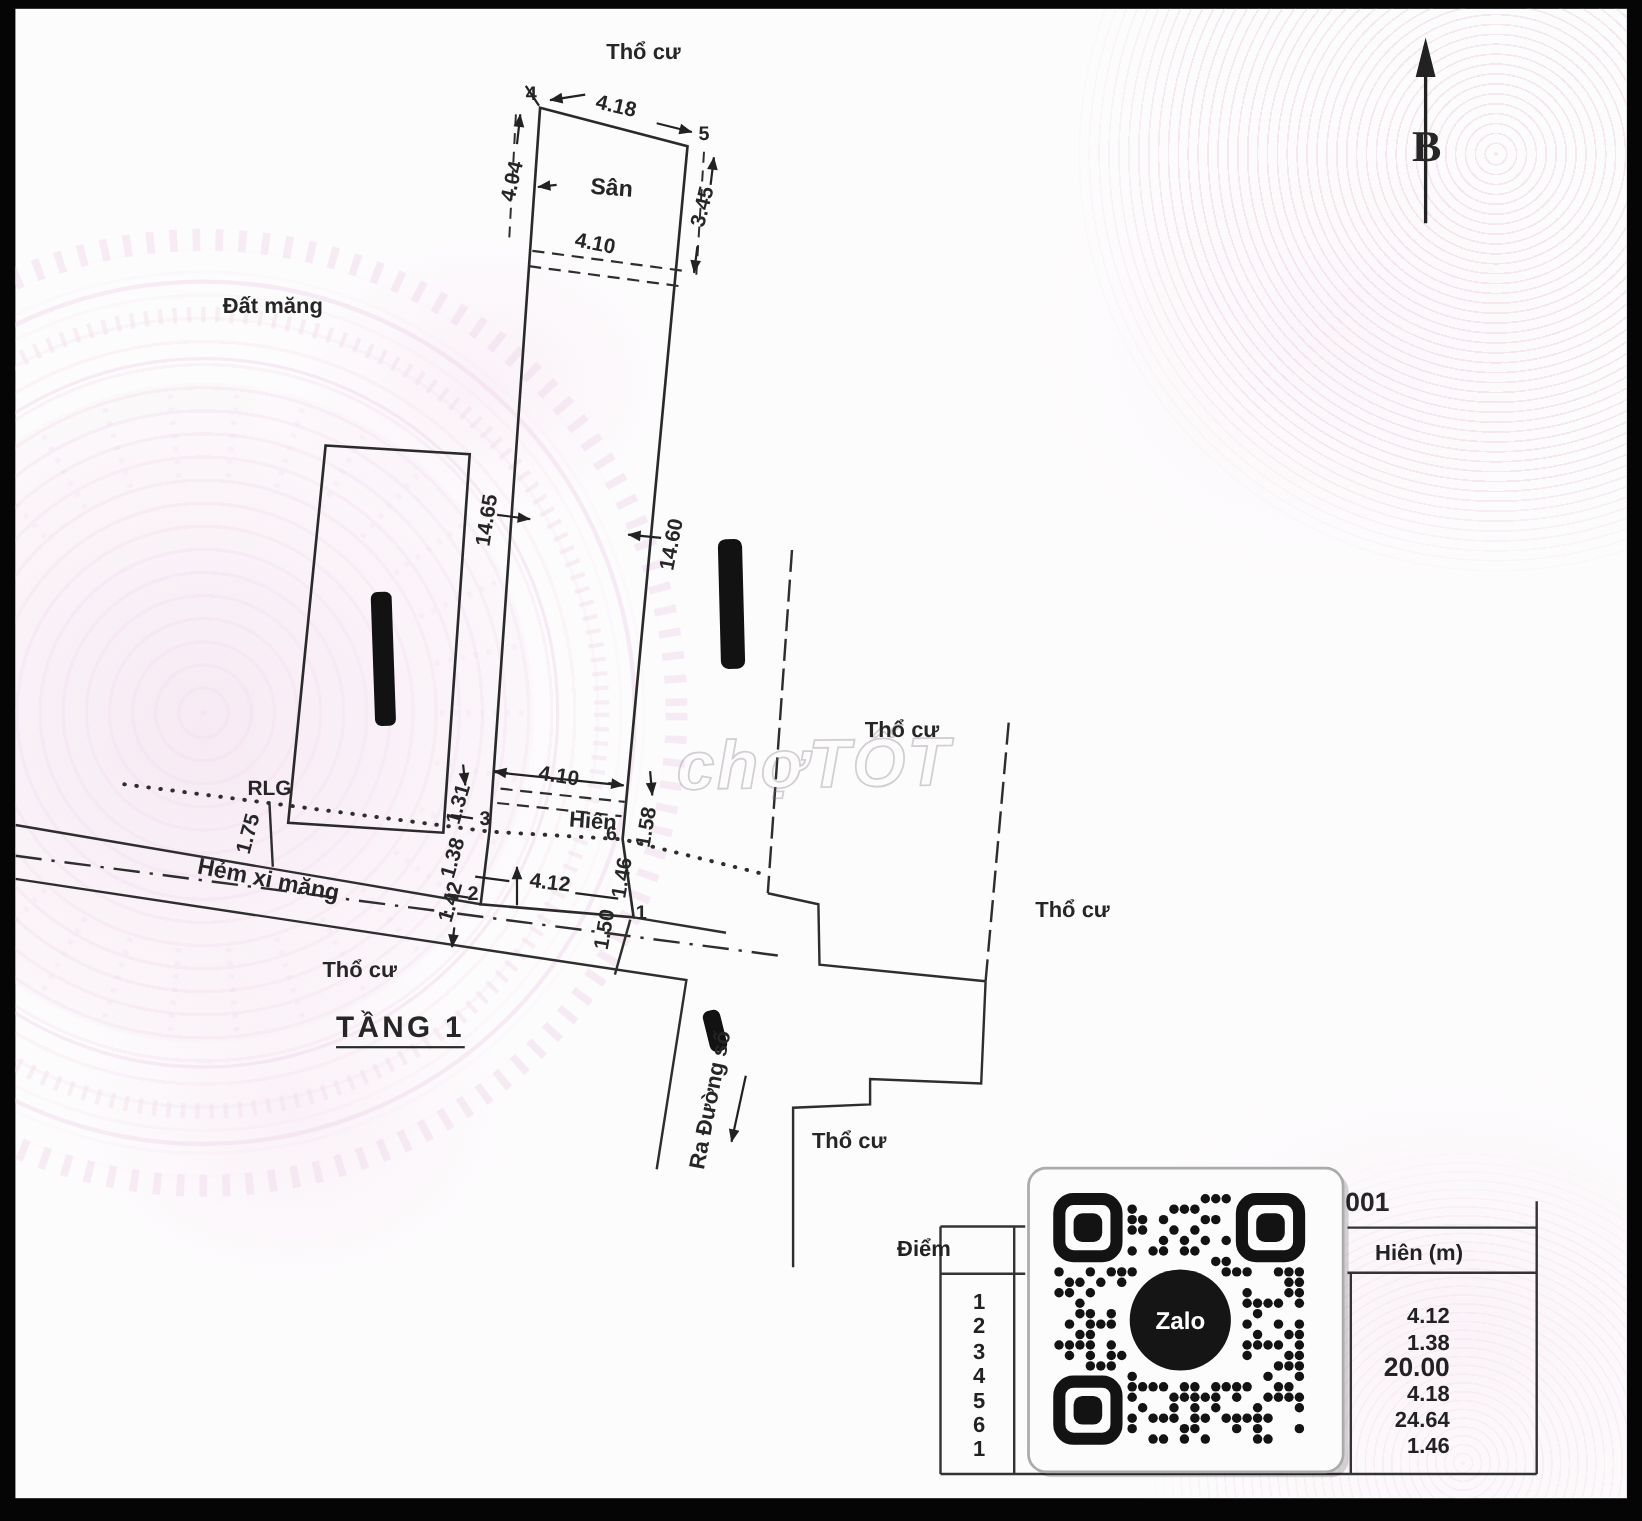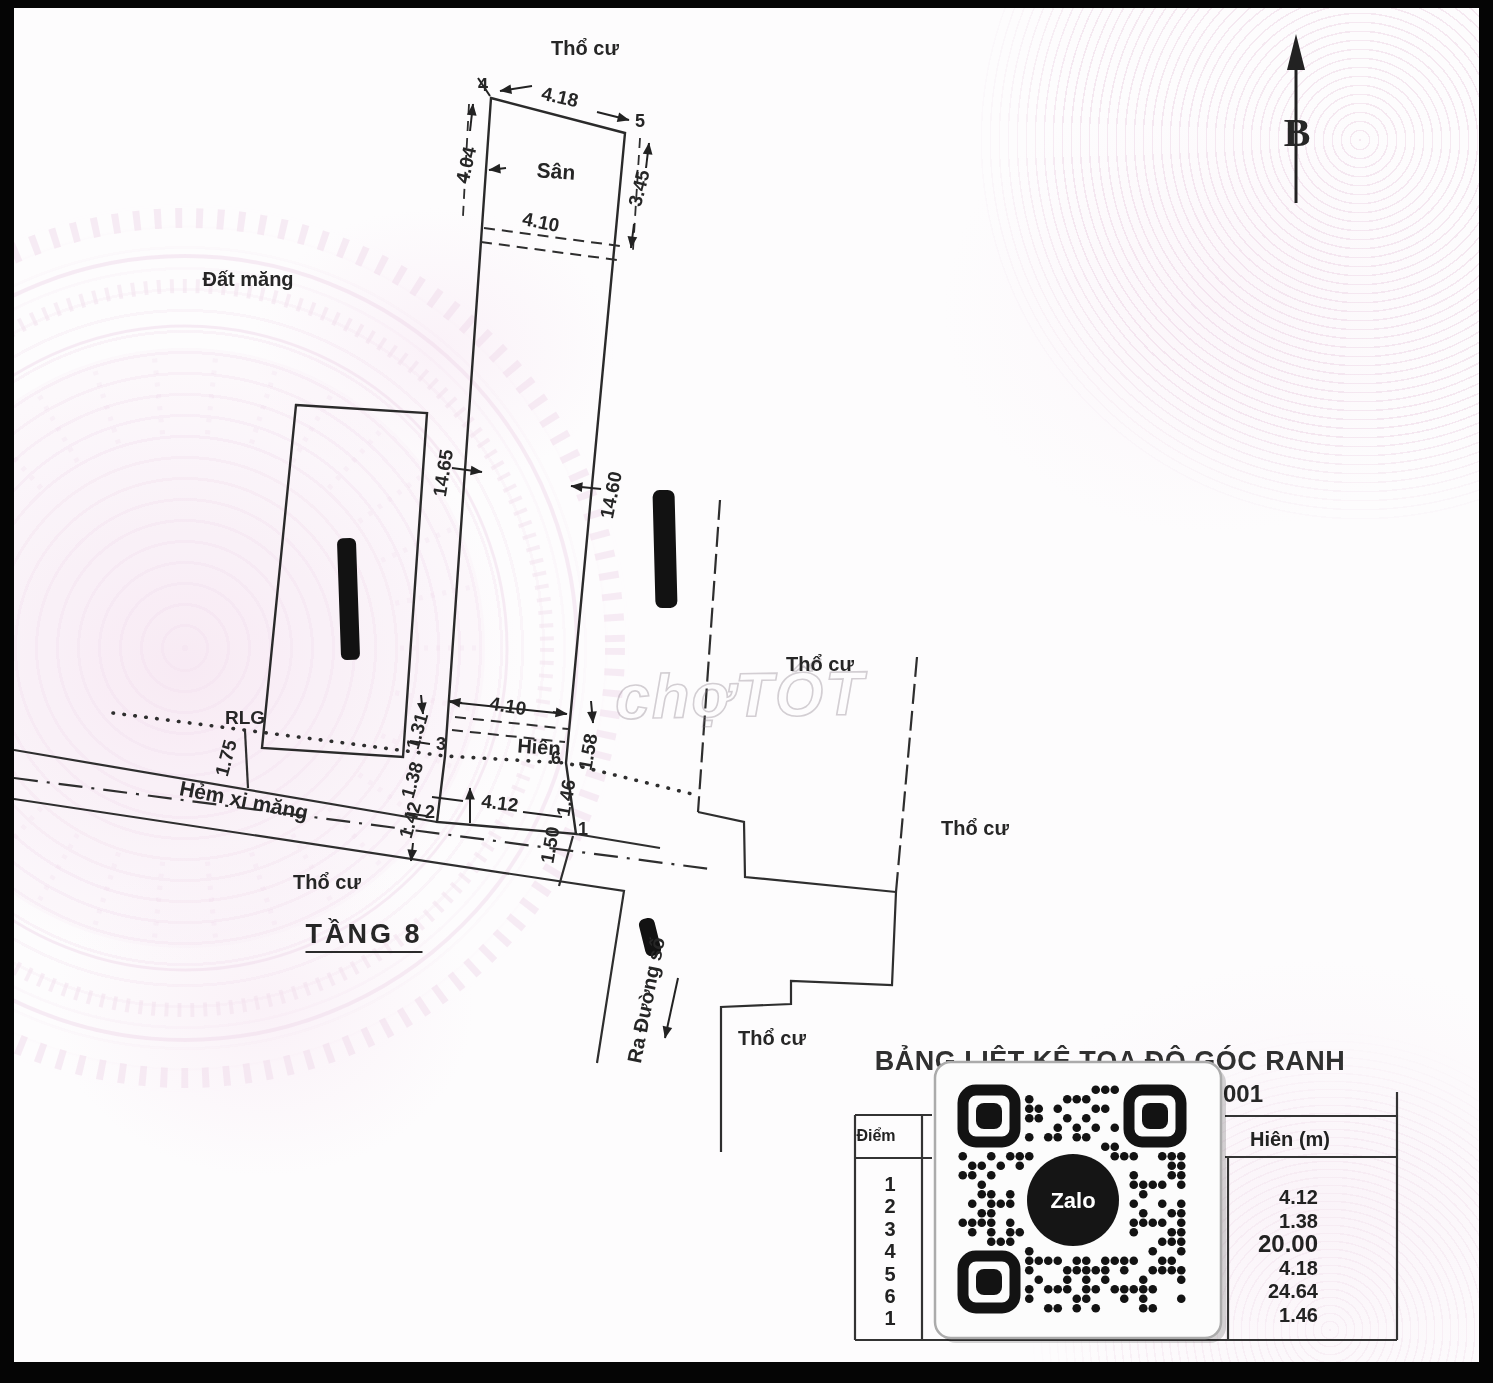--- a/index.html
+++ b/index.html
@@ -170,36 +170,35 @@
           <line x1="855" y1="1158" x2="932" y2="1158"></line>
           <line x1="1225" y1="1157" x2="1397" y2="1157"></line>
           <line x1="855" y1="1340" x2="1397" y2="1340"></line>
           <line x1="1397" y1="1092" x2="1397" y2="1340"></line>
           <line x1="1228" y1="1157" x2="1228" y2="1340"></line>
         </g>
       </svg>
 
       <div id="labels">
         <div id="watermark">chợTỐT</div>
-        <span class="lbl ttitle" style="left:1110px;top:1061px;font-size:27px;transform:translate(-50%,-50%);">BẢNG LIỆT KÊ TỌA ĐỘ GÓC RANH</span>
         <span class="lbl" style="left:1243px;top:1094px;font-size:24px;transform:translate(-50%,-50%);">001</span>
-        <span class="lbl thead" style="left:876px;top:1136px;font-size:16px;transform:translate(-50%,-50%);">Điểm</span>
+        <span class="lbl thead" style="left:840px;top:1136px;font-size:20px;transform:translate(-50%,-50%);">Điểm</span>
         <span class="lbl thead" style="left:1290px;top:1139px;font-size:20px;transform:translate(-50%,-50%);">Hiên (m)</span>
       <span class="lbl area" style="left: 585px; top: 48px; font-size: 20px; transform: translate(-50%, -50%) rotate(0deg);">Thổ cư</span>
           <span class="lbl area" style="left: 248px; top: 279px; font-size: 20px; transform: translate(-50%, -50%) rotate(0deg);">Đất măng</span>
           <span class="lbl area" style="left: 556px; top: 171px; font-size: 21px; transform: translate(-50%, -50%) rotate(4deg);">Sân</span>
           <span class="lbl area" style="left: 539px; top: 747px; font-size: 20px; transform: translate(-50%, -50%) rotate(4deg);">Hiên</span>
           <span class="lbl area" style="left: 245px; top: 717px; font-size: 19px; transform: translate(-50%, -50%) rotate(0deg);">RLG</span>
           <span class="lbl area" style="left: 244px; top: 800px; font-size: 21px; transform: translate(-50%, -50%) rotate(11deg);">Hẻm xi măng</span>
           <span class="lbl area" style="left: 327px; top: 882px; font-size: 20px; transform: translate(-50%, -50%) rotate(0deg);">Thổ cư</span>
           <span class="lbl area" style="left: 820px; top: 664px; font-size: 20px; transform: translate(-50%, -50%) rotate(0deg);">Thổ cư</span>
           <span class="lbl area" style="left: 975px; top: 828px; font-size: 20px; transform: translate(-50%, -50%) rotate(0deg);">Thổ cư</span>
           <span class="lbl area" style="left: 772px; top: 1038px; font-size: 20px; transform: translate(-50%, -50%) rotate(0deg);">Thổ cư</span>
           <span class="lbl area" style="left: 646px; top: 1000px; font-size: 20px; transform: translate(-50%, -50%) rotate(-79deg);">Ra Đường số</span>
-          <span class="lbl area" style="left: 364px; top: 937px; font-size: 27px; transform: translate(-50%, -50%) rotate(0deg); font-weight: 700; letter-spacing: 3px; border-bottom: 2.5px solid rgb(42, 42, 42); padding-bottom: 3px;">TẦNG 8</span>
+          <span class="lbl area" style="left: 364px; top: 937px; font-size: 27px; transform: translate(-50%, -50%) rotate(0deg); font-weight: 700; letter-spacing: 3px; border-bottom: 2.5px solid rgb(42, 42, 42); padding-bottom: 3px;">TẦNG 1</span>
           <span class="lbl area" style="left: 1297px; top: 133px; font-size: 40px; transform: translate(-50%, -50%) rotate(0deg); font-weight: 700; font-family: &quot;Liberation Serif&quot;, serif;">B</span>
           <span class="lbl dim" style="left: 560px; top: 97px; font-size: 19px; transform: translate(-50%, -50%) rotate(13deg);">4.18</span>
           <span class="lbl dim" style="left: 466px; top: 165px; font-size: 19px; transform: translate(-50%, -50%) rotate(-77deg);">4.04</span>
           <span class="lbl dim" style="left: 639px; top: 188px; font-size: 19px; transform: translate(-50%, -50%) rotate(-76deg);">3.45</span>
           <span class="lbl dim" style="left: 541px; top: 222px; font-size: 19px; transform: translate(-50%, -50%) rotate(11deg);">4.10</span>
           <span class="lbl dim" style="left: 443px; top: 473px; font-size: 19px; transform: translate(-50%, -50%) rotate(-81deg);">14.65</span>
           <span class="lbl dim" style="left: 611px; top: 495px; font-size: 19px; transform: translate(-50%, -50%) rotate(-79deg);">14.60</span>
           <span class="lbl dim" style="left: 508px; top: 706px; font-size: 19px; transform: translate(-50%, -50%) rotate(9deg);">4.10</span>
           <span class="lbl dim" style="left: 417px; top: 731px; font-size: 19px; transform: translate(-50%, -50%) rotate(-74deg);">1.31</span>
           <span class="lbl dim" style="left: 412px; top: 780px; font-size: 19px; transform: translate(-50%, -50%) rotate(-74deg);">1.38</span>

